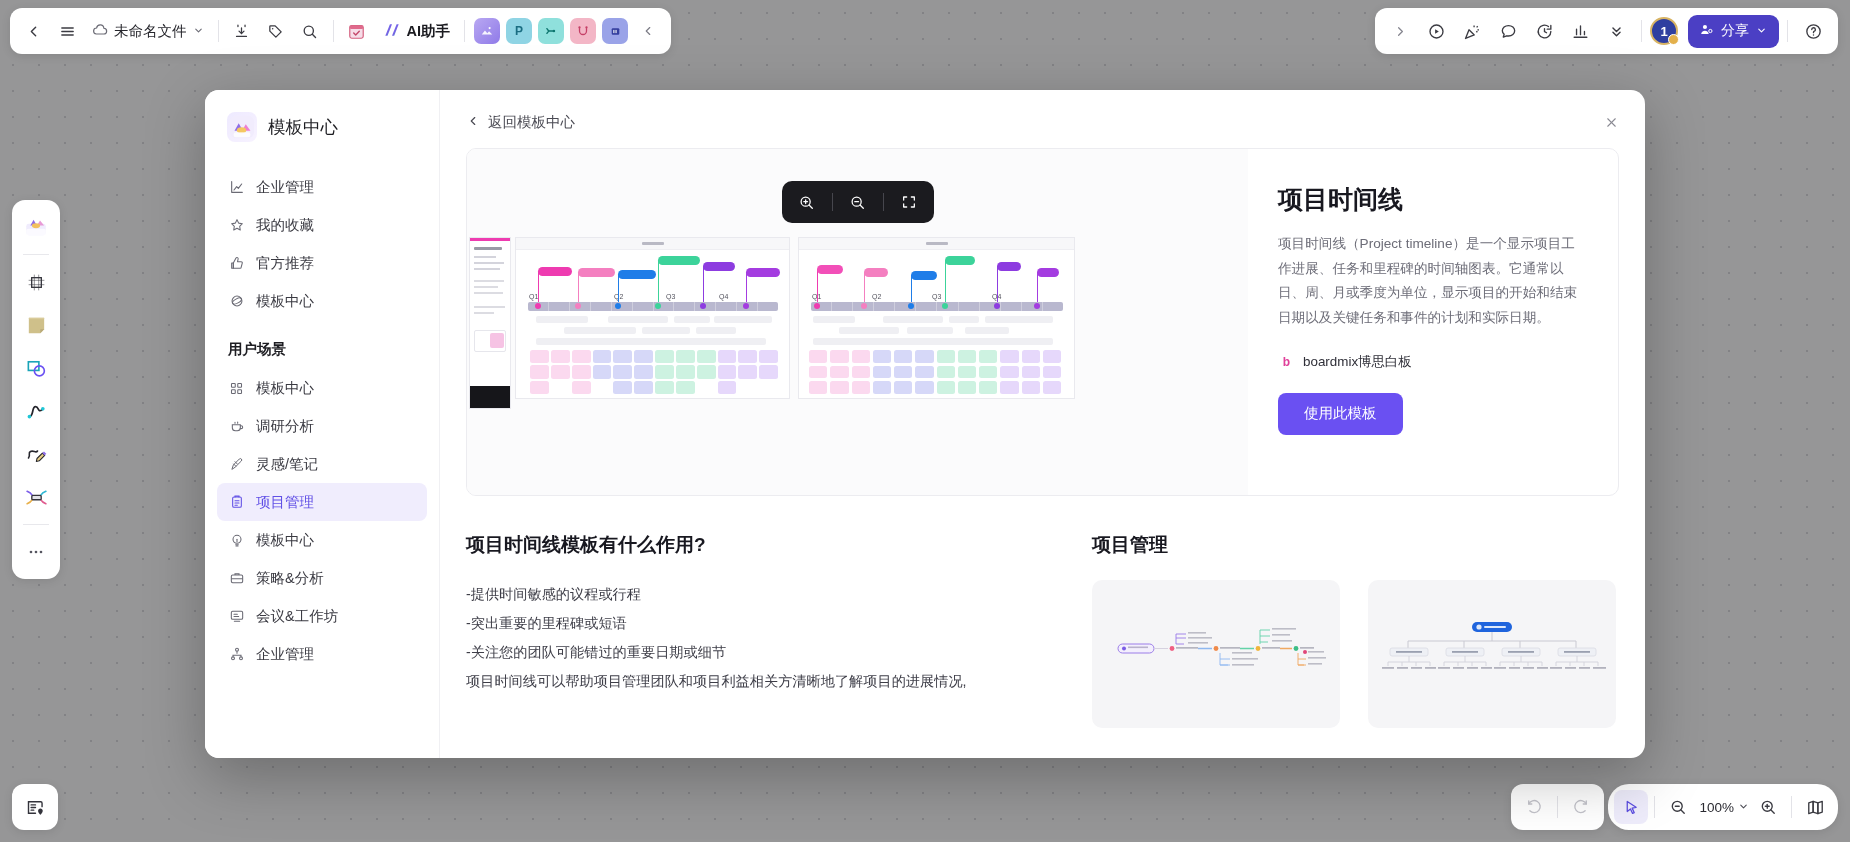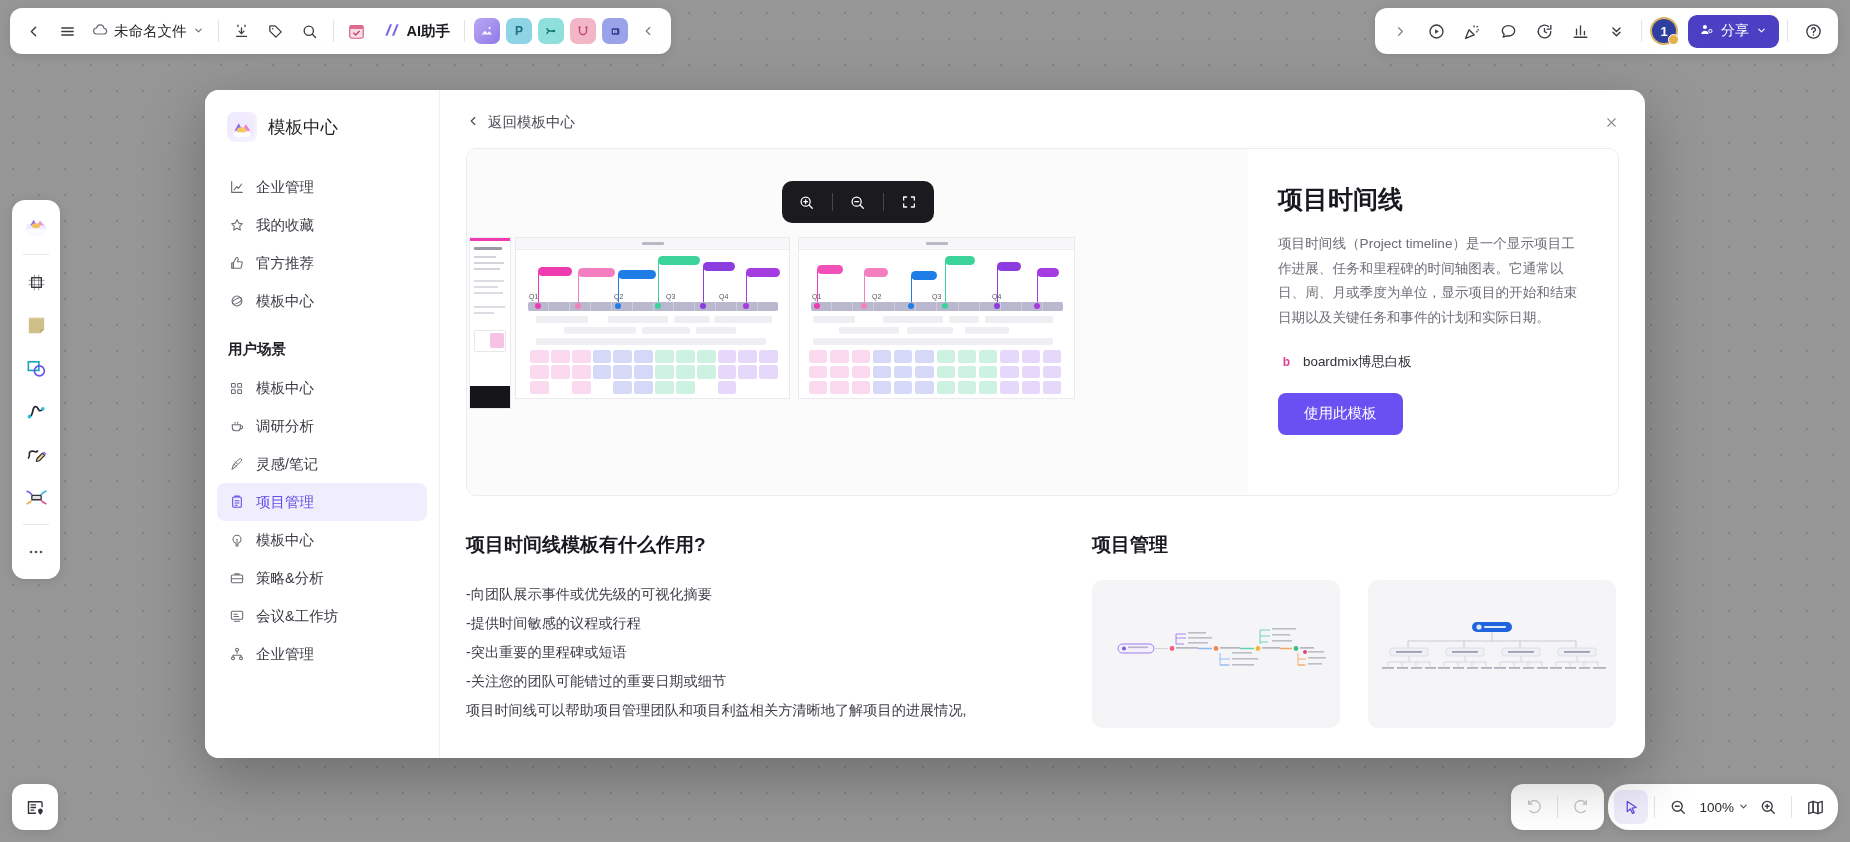--- a/index.html
+++ b/index.html
@@ -955,21 +955,20 @@
           </div>
           <div class="use-btn">
             <span>使用此模板</span>
           </div>
         </div>
       </div>
 
       <div class="lower">
         <div class="lw-left">
           <div class="sec-title">项目时间线模板有什么作用?</div>
-          <div class="body-line">-向团队展示事件或优先级的可视化摘要</div>
           <div class="body-line">-提供时间敏感的议程或行程</div>
           <div class="body-line">-突出重要的里程碑或短语</div>
           <div class="body-line">-关注您的团队可能错过的重要日期或细节</div>
           <div class="body-line">项目时间线可以帮助项目管理团队和项目利益相关方清晰地了解项目的进展情况,</div>
         </div>
 
         <div class="lw-right">
           <div class="sec-title">项目管理</div>
           <div class="rel-grid">
             <div class="rel-card">

